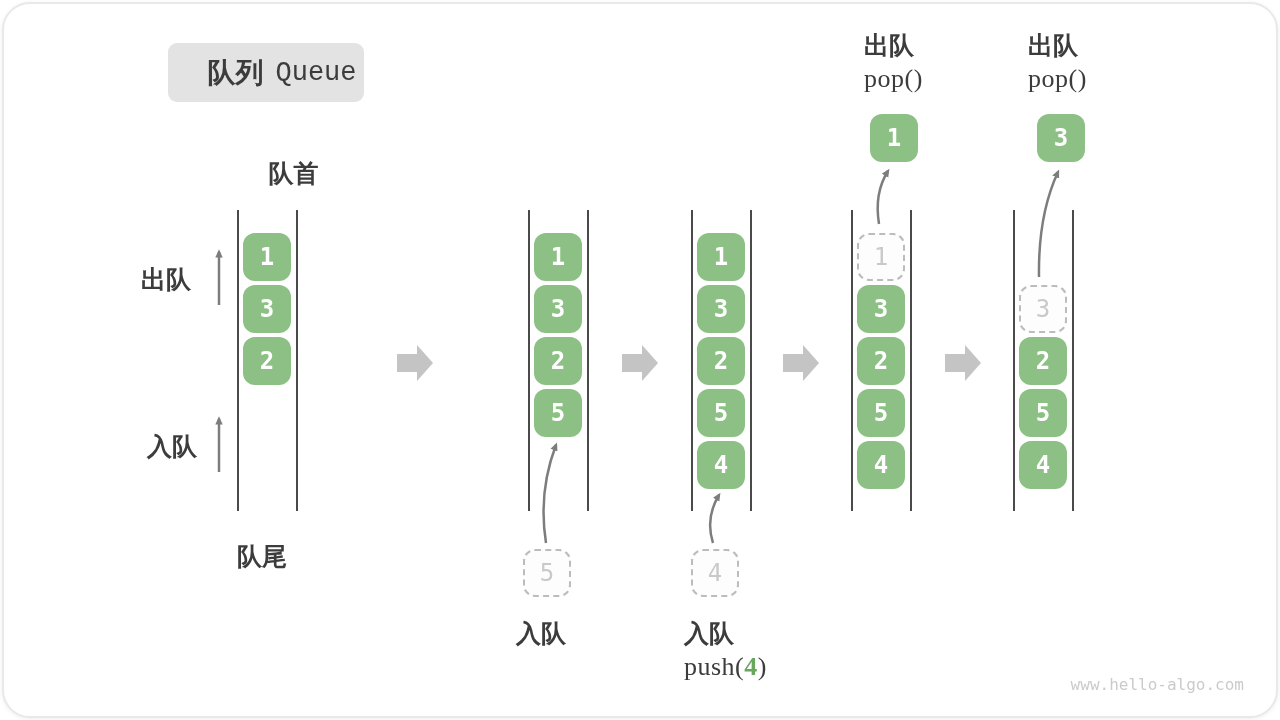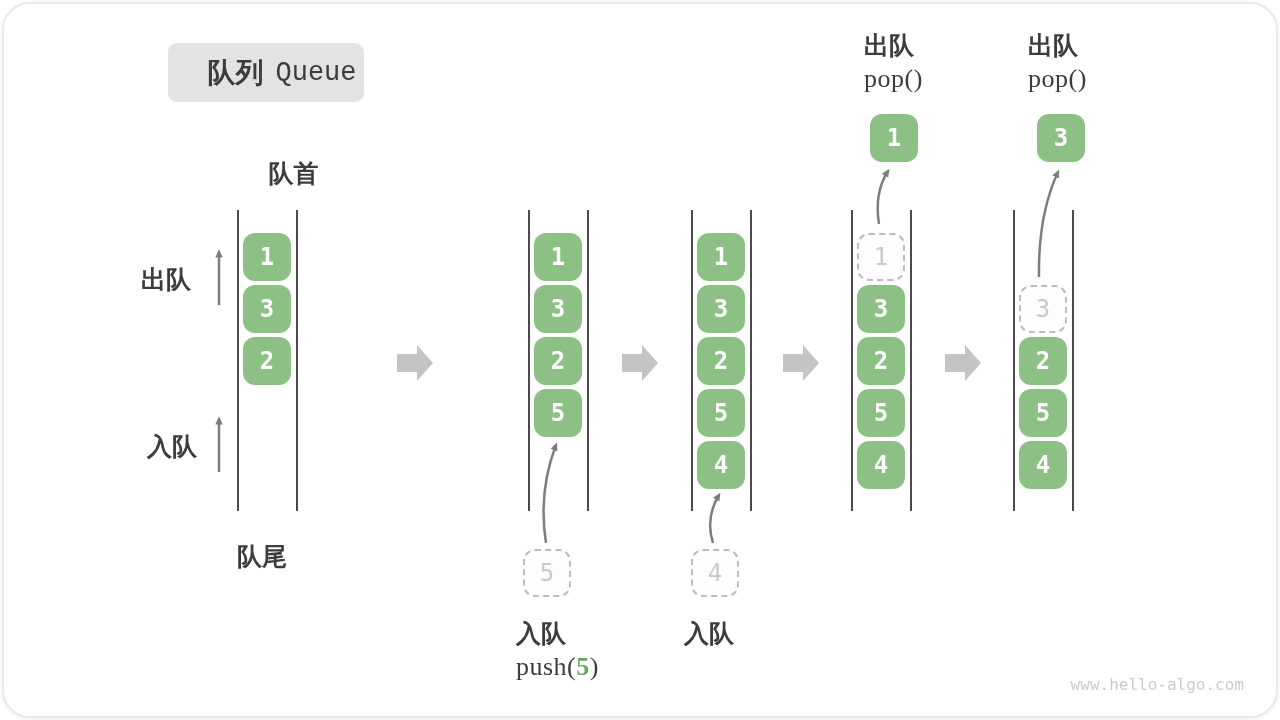--- a/index.html
+++ b/index.html
@@ -73,33 +73,33 @@
 
   <div class="col" style="left:528px;">
     <div class="cell r0">1</div>
     <div class="cell r1">3</div>
     <div class="cell r2">2</div>
     <div class="cell r3">5</div>
   </div>
   <div class="float-cell ghost" style="left:523px; top:549px;">5</div>
   <div class="caption" style="left:516px; top:616px;">
     <div class="op">入队</div>
-    <div class="code"><span>push(</span><span class="arg">5</span><span>)</span></div>
   </div>
 
   <div class="col" style="left:691px;">
     <div class="cell r0">1</div>
     <div class="cell r1">3</div>
     <div class="cell r2">2</div>
     <div class="cell r3">5</div>
     <div class="cell r4">4</div>
   </div>
   <div class="float-cell ghost" style="left:691px; top:549px;">4</div>
   <div class="caption" style="left:684px; top:616px;">
     <div class="op">入队</div>
+    <div class="code"><span>push(</span><span class="arg">4</span><span>)</span></div>
   </div>
 
   <div class="col" style="left:851px;">
     <div class="cell ghost r0">1</div>
     <div class="cell r1">3</div>
     <div class="cell r2">2</div>
     <div class="cell r3">5</div>
     <div class="cell r4">4</div>
   </div>
   <div class="caption" style="left:864px; top:28px;">

